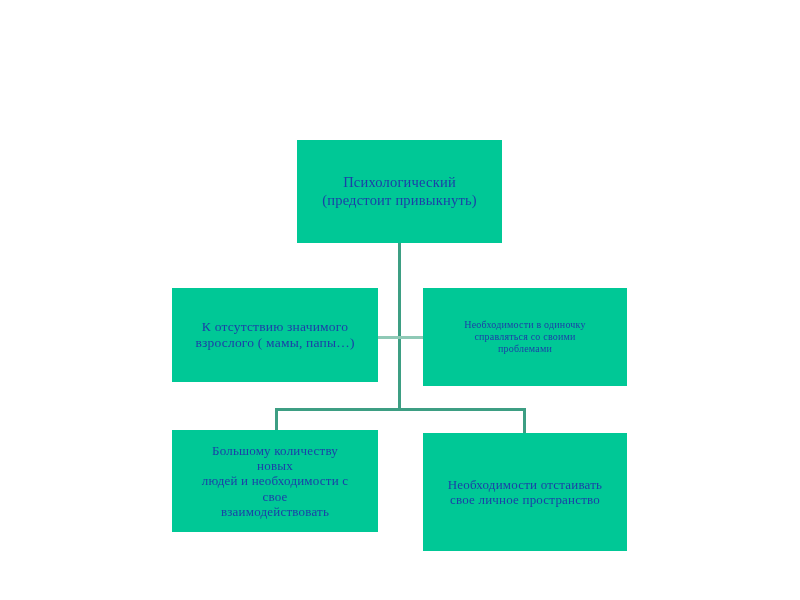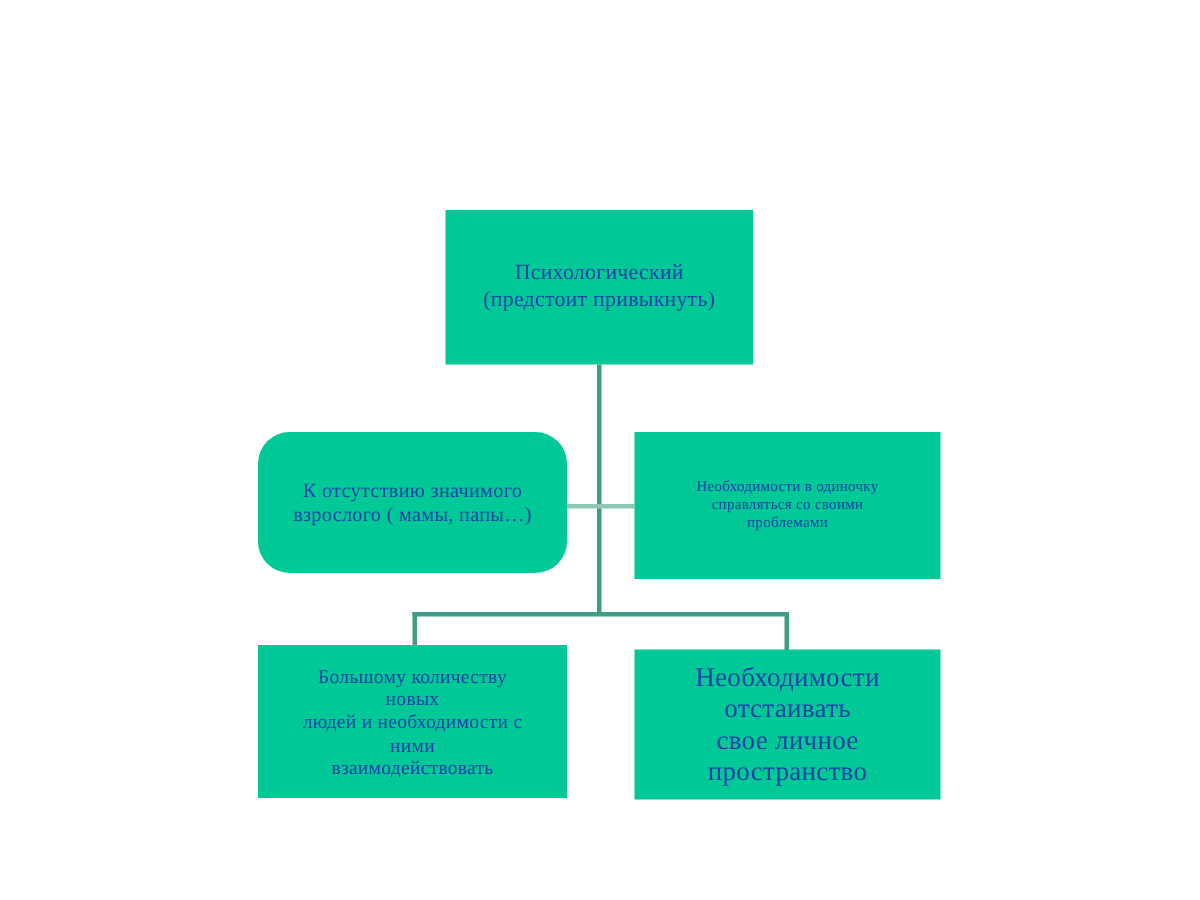--- a/index.html
+++ b/index.html
@@ -45,42 +45,41 @@
     width: 205px;
     height: 103px;
     font-size: 14.5px;
   }
   #node-left-mid {
     left: 172px;
     top: 288px;
     width: 206px;
     height: 94px;
     font-size: 13.5px;
-    border-radius: 21px;
   }
   #node-right-mid {
     left: 423px;
     top: 288px;
     width: 204px;
     height: 98px;
     font-size: 10px;
   }
   #node-bottom-left {
     left: 172px;
     top: 430px;
     width: 206px;
     height: 102px;
     font-size: 13px;
   }
   #node-bottom-right {
     left: 423px;
     top: 433px;
     width: 204px;
-    height: 100px;
-    font-size: 18px;
+    height: 118px;
+    font-size: 13px;
   }
   
   .connector {
     position: absolute;
     z-index: 1;
   }
   .connector.v {
     width: 3px;
     background: #3d9e83;
   }
@@ -145,21 +144,21 @@
   <div class="node" id="node-right-mid">
     <span class="node-text">Необходимости в одиночку
 справляться со своими
 проблемами</span>
   </div>
 
   <div class="node" id="node-bottom-left">
     <span class="node-text">Большому количеству
 новых
 людей и необходимости с
-ними
+свое
 взаимодействовать</span>
   </div>
 
   <div class="node" id="node-bottom-right">
     <span class="node-text">Необходимости отстаивать
 свое личное пространство</span>
   </div>
 
 </div>
 

